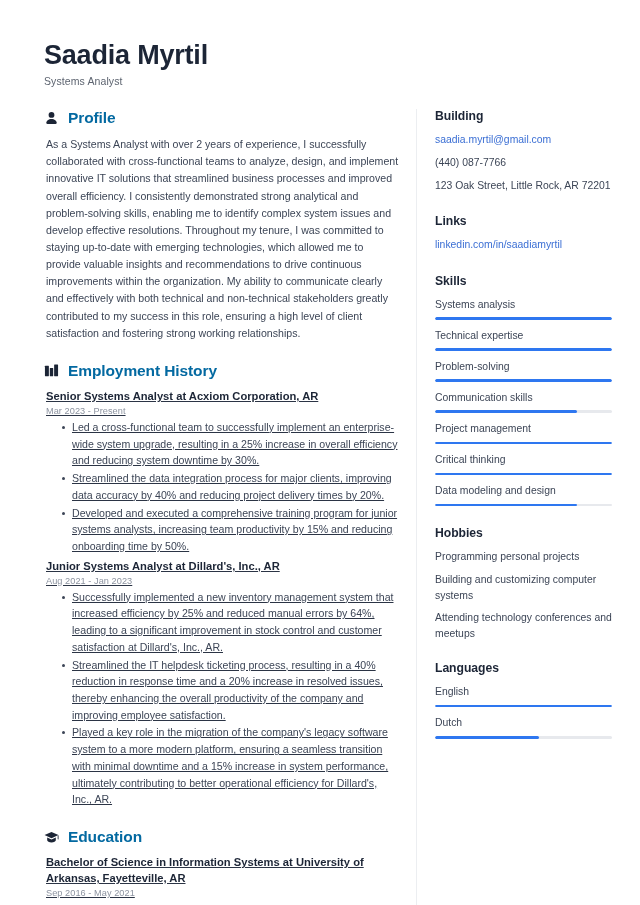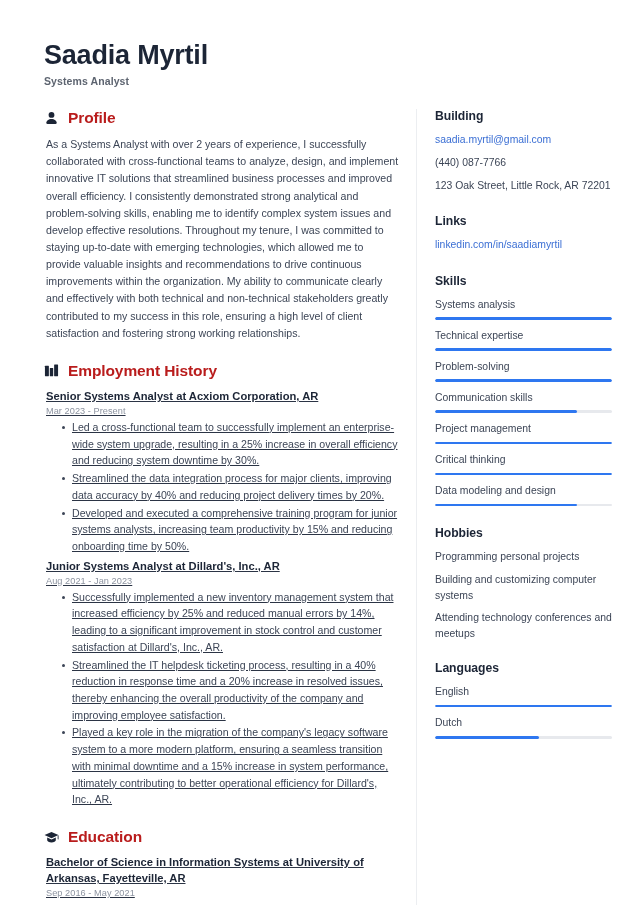--- a/index.html
+++ b/index.html
@@ -31,21 +31,20 @@
     letter-spacing: -0.2px;
     color: #1c2536;
     line-height: 1.15;
     margin: 0 0 4px 0;
   }
   .job-title {
     font-size: 10.5px;
     color: #5d6470;
     letter-spacing: 0.1px;
     margin: 0;
-    font-weight: bold;
   }
 
   
   .columns {
     display: flex;
     align-items: flex-start;
   }
   .col-main {
     width: 372px;
     flex: 0 0 372px;
@@ -77,21 +76,21 @@
     width: 15px;
     height: 15px;
     flex: 0 0 15px;
     display: block;
     color: #1c2536;
   }
   .section-icon svg { display: block; width: 15px; height: 15px; fill: #1c2536; }
   .section-title {
     font-size: 15.5px;
     font-weight: 700;
-    color: #b91c1c;
+    color: #0369a1;
     letter-spacing: -0.1px;
   }
 
   
   .para {
     font-size: 10.6px;
     line-height: 1.62;
     color: #3c4556;
     margin: 0 0 2px 0;
     padding-left: 2px;
@@ -242,21 +241,21 @@
             <li>Led a cross-functional team to successfully implement an enterprise-wide system upgrade, resulting in a 25% increase in overall efficiency and reducing system downtime by 30%.</li>
             <li>Streamlined the data integration process for major clients, improving data accuracy by 40% and reducing project delivery times by 20%.</li>
             <li>Developed and executed a comprehensive training program for junior systems analysts, increasing team productivity by 15% and reducing onboarding time by 50%.</li>
           </ul>
         </div>
 
         <div class="entry">
           <div class="entry-title">Junior Systems Analyst at Dillard's, Inc., AR</div>
           <div class="entry-date">Aug 2021 - Jan 2023</div>
           <ul class="bullets">
-            <li>Successfully implemented a new inventory management system that increased efficiency by 25% and reduced manual errors by 14%, leading to a significant improvement in stock control and customer satisfaction at Dillard's, Inc., AR.</li>
+            <li>Successfully implemented a new inventory management system that increased efficiency by 25% and reduced manual errors by 64%, leading to a significant improvement in stock control and customer satisfaction at Dillard's, Inc., AR.</li>
             <li>Streamlined the IT helpdesk ticketing process, resulting in a 40% reduction in response time and a 20% increase in resolved issues, thereby enhancing the overall productivity of the company and improving employee satisfaction.</li>
             <li>Played a key role in the migration of the company's legacy software system to a more modern platform, ensuring a seamless transition with minimal downtime and a 15% increase in system performance, ultimately contributing to better operational efficiency for Dillard's, Inc., AR.</li>
           </ul>
         </div>
       </div>
 
       <div class="section">
         <div class="section-head">
           <span class="section-icon">
             <svg viewBox="0 0 16 16">

